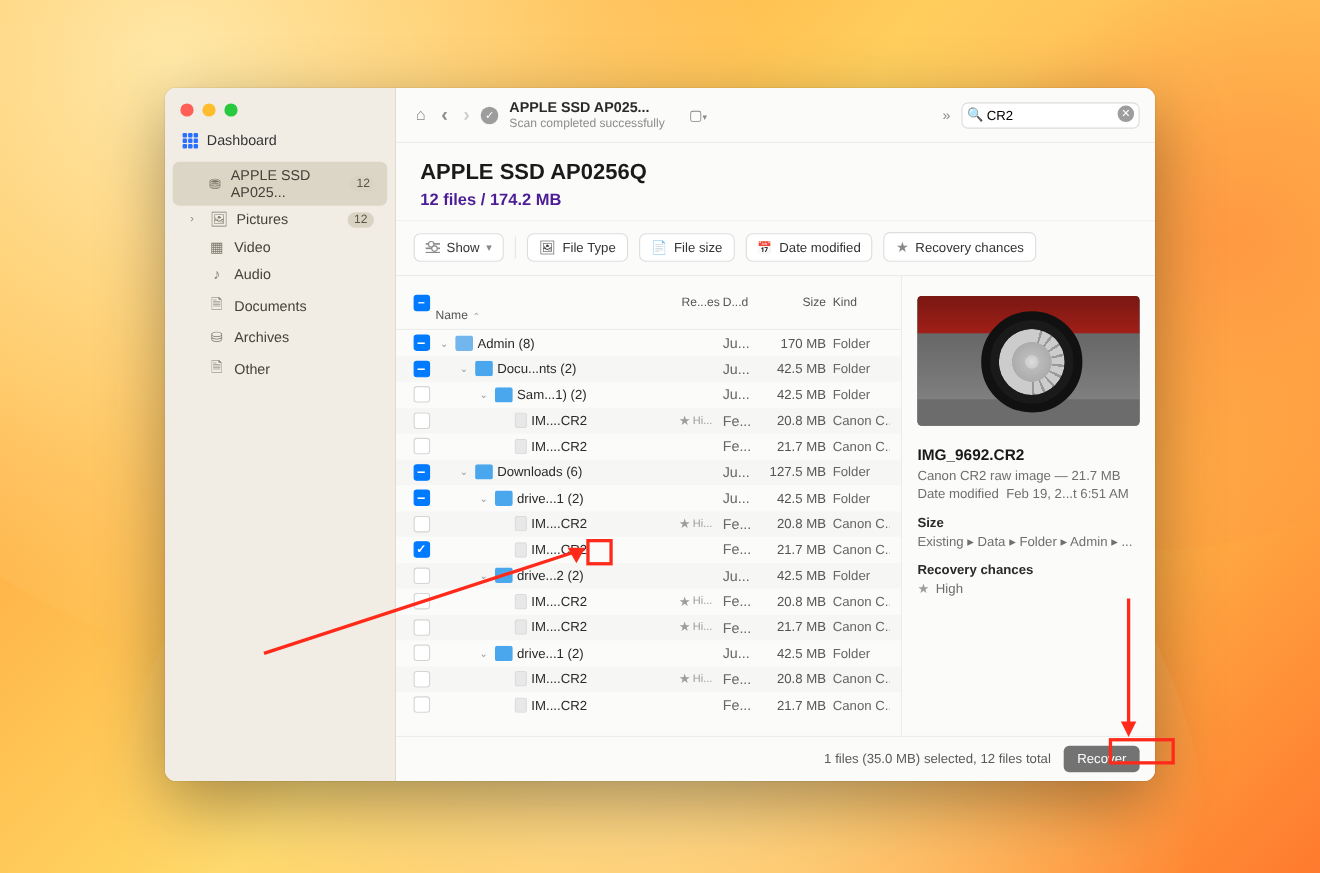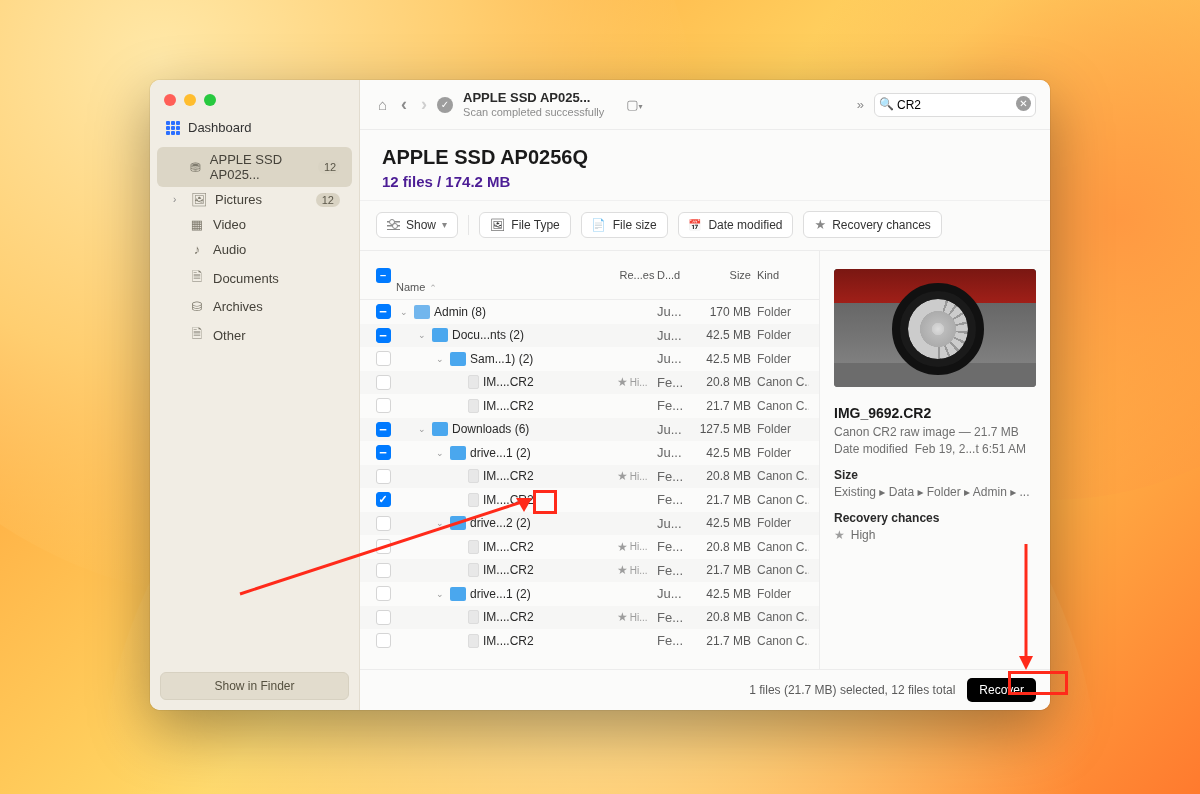--- a/index.html
+++ b/index.html
@@ -118,21 +118,21 @@
 .pv-wheel { position: absolute; left: 58px; top: 14px; width: 92px; height: 92px; border-radius: 50%; background: #1a1a1a; border: 8px solid #111; }
 .pv-rim { position: absolute; inset: 10px; border-radius: 50%; background: radial-gradient(circle, #ddd 0%, #ccc 15%, #bbb 16%, #8f8f8f 100%); display:flex; align-items:center; justify-content:center; }
 .pv-rim::before { content:""; position:absolute; inset: -2px; border-radius:50%; background: conic-gradient(#ccc 0 15deg,#999 15deg 20deg,#ccc 20deg 35deg,#999 35deg 40deg,#ccc 40deg 55deg,#999 55deg 60deg,#ccc 60deg 75deg,#999 75deg 80deg,#ccc 80deg 95deg,#999 95deg 100deg,#ccc 100deg 115deg,#999 115deg 120deg,#ccc 120deg 135deg,#999 135deg 140deg,#ccc 140deg 155deg,#999 155deg 160deg,#ccc 160deg 175deg,#999 175deg 180deg,#ccc 180deg 360deg); -webkit-mask: radial-gradient(circle, transparent 42%, black 43%); mask: radial-gradient(circle, transparent 42%, black 43%);}
 .pv-ground { position: absolute; left:0; right:0; bottom:0; height: 24px; background: #6c6c6c; }
 .pv-title { font-size: 14px; font-weight: 700; color: #1a1a1a; margin-bottom: 4px; }
 .pv-line { font-size: 12px; color: #6f6f6f; margin-bottom: 3px; }
 .pv-label { font-size: 12px; font-weight: 700; color: #2a2a2a; margin-top: 12px; margin-bottom: 3px; }
 .pv-rc { display: flex; align-items: center; gap: 6px; color: #6d6d6d; font-size: 12px; }
 
 .footer { display: flex; align-items: center; justify-content: flex-end; gap: 12px; padding: 8px 14px; border-top: 1px solid #ececec; font-size: 12px; color: #5a5a5a; }
-.recover-btn { background: #000000; color: #fff; border: none; border-radius: 5px; padding: 5px 12px; font-size: 12px; font-weight: 500; }
+.recover-btn { background: #737373; color: #fff; border: none; border-radius: 5px; padding: 5px 12px; font-size: 12px; font-weight: 500; }
 
 
 .anno { position: absolute; pointer-events: none; }
 .redbox { border: 3px solid #ff2a1a; }
 .arrow-line { stroke: #ff2a1a; stroke-width: 3; fill: none; }
 .arrow-head { fill: #ff2a1a; }
 
 .ico-home::before{content:"⌂";font-size:15px;}
 .ico-back::before{content:"‹";font-size:18px;font-weight:600;}
 .ico-fwd::before{content:"›";font-size:18px;font-weight:600;}
@@ -201,21 +201,20 @@
         <div class="sb-item indent">
           <span class="ico">⛁</span>
           <span>Archives</span>
         </div>
         <div class="sb-item indent">
           <span class="ico">🗎</span>
           <span>Other</span>
         </div>
       </div>
     <div class="sb-spacer"></div>
-    <div class="show-finder">Show in Finder</div>
   </div>
 
   <div class="main">
 
     <div class="toolbar">
       <span class="tb-btn ico-home"></span>
       <span class="tb-btn ico-back"></span>
       <span class="tb-btn disabled ico-fwd"></span>
       <span class="tb-check">✓</span>
       <div class="tb-title">
@@ -524,21 +523,21 @@
         <div class="pv-label">Recovery chances</div>
         <div class="pv-rc">
             <span class="star">★</span>
             <span>High</span>
           </div>
       </div>
 
     </div>
 
     <div class="footer">
-      <span>1 files (21.7 MB) selected, 12 files total</span>
+      <span>1 files (35.0 MB) selected, 12 files total</span>
       <button class="recover-btn">Recover</button>
     </div>
 
   </div>
 </div>
 
 <div class="anno redbox" style="left:533px; top:490px; width:24px; height:24px;"></div>
 <div class="anno redbox" style="left:1008px; top:671px; width:60px; height:24px;"></div>
 <svg class="anno" style="left:240px; top:490px; width:300px; height:110px; overflow:visible">
   <line x1="0" y1="104" x2="288" y2="10" class="arrow-line"></line>

